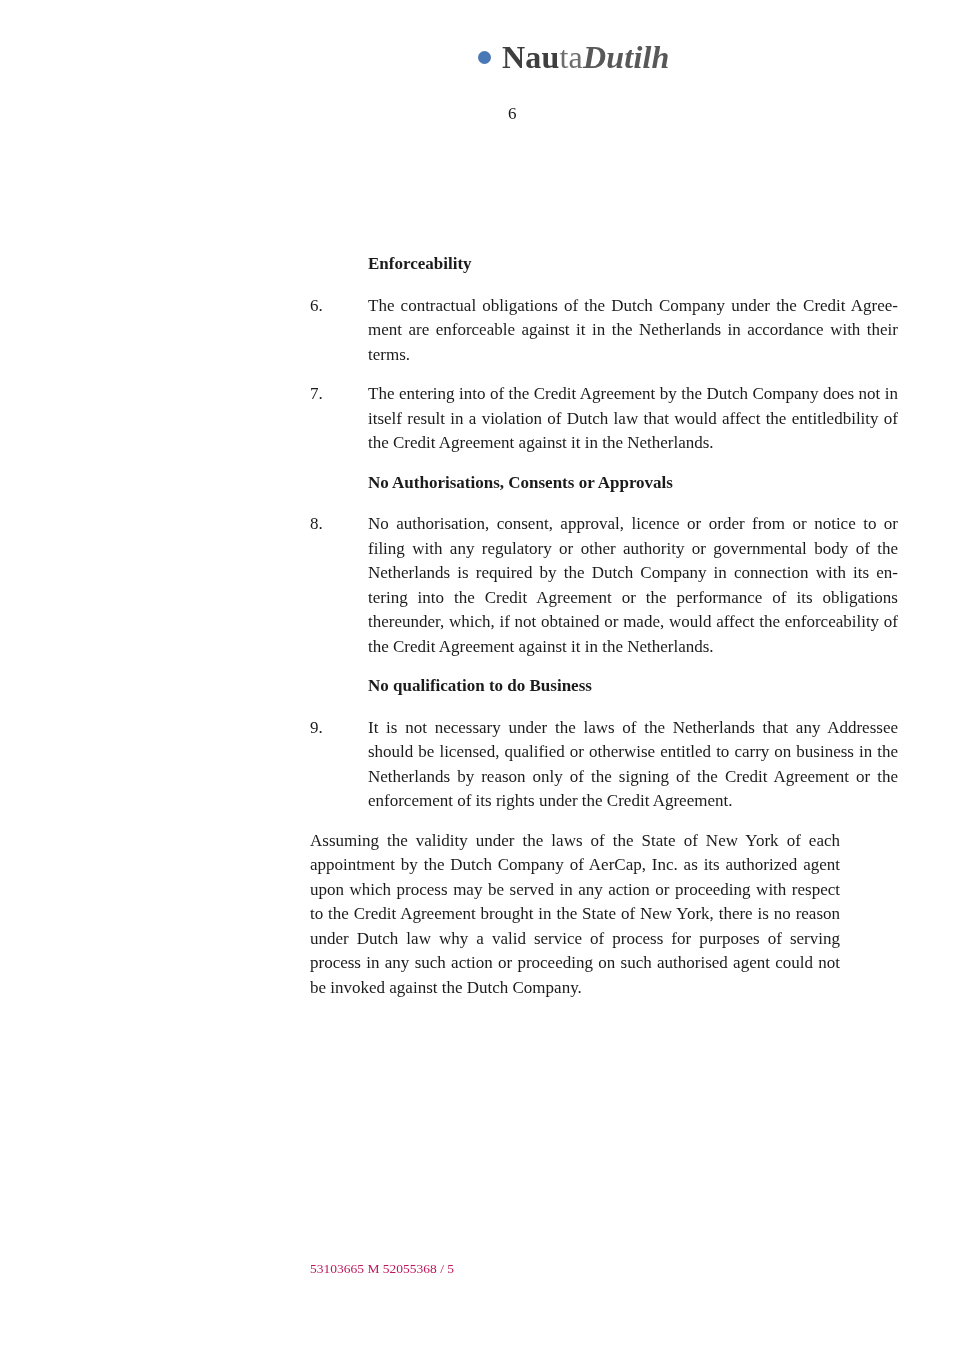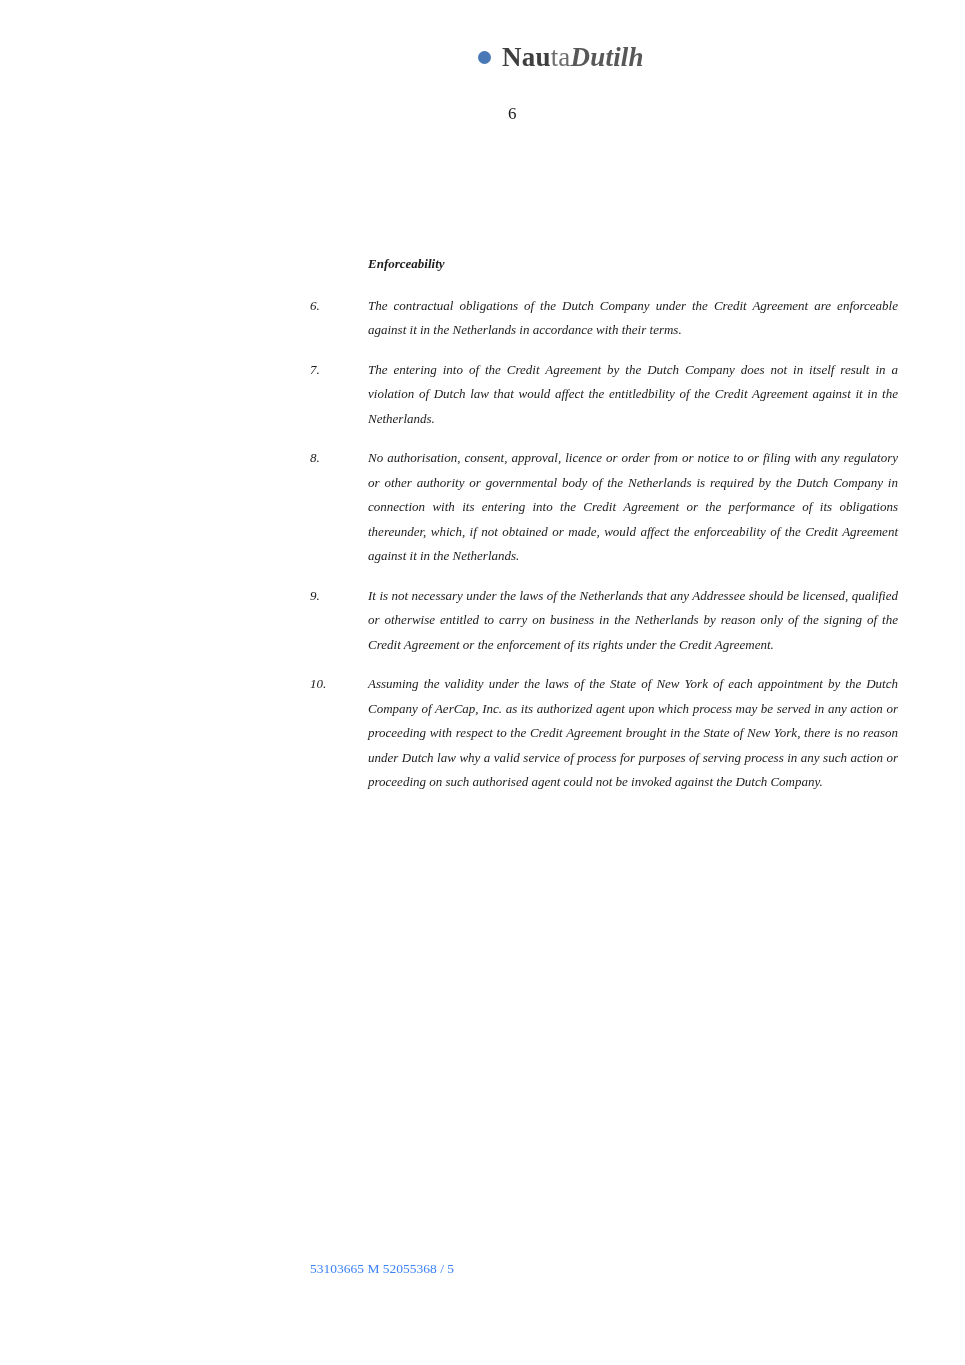--- a/index.html
+++ b/index.html
@@ -17,21 +17,21 @@
     color: #1b1b1b;
     overflow: hidden;
   }
   
   .logo {
     position: absolute;
     top: 44px;
     left: 478px;
     display: flex;
     align-items: center;
-    font-size: 27px;
+    font-size: 32px;
     line-height: 27px;
     letter-spacing: 0.2px;
     user-select: none;
   }
   .logo-dot {
     width: 13px;
     height: 13px;
     border-radius: 50%;
     background: #4878b6; 
     margin-right: 11px;
@@ -47,23 +47,22 @@
     left: 508px;
     font-size: 17px;
   }
 
   
   .content {
     position: absolute;
     left: 310px;
     top: 252px;
     width: 588px;
-    font-size: 13px;
+    font-size: 17px;
     line-height: 24.5px;
-    font-style: italic;
   }
   .section-heading {
     font-weight: bold;
     margin: 0 0 17px 58px;
   }
   .numbered-item {
     display: flex;
     margin: 0 0 15px 0;
   }
   .item-number {
@@ -74,21 +73,21 @@
     width: 530px;
     text-align: justify;
     hyphens: manual;
   }
 
   .footer-ref {
     position: absolute;
     left: 310px;
     top: 1261px;
     font-size: 13.5px;
-    color: #3b82f6;
+    color: #be185d;
   }
 </style>
 </head>
 <body>
 
 <div class="page">
 
   <div class="logo">
     <span class="logo-dot"></span>
     <span><span class="logo-bold">Nau</span><span class="logo-reg">ta</span><span class="logo-italic">Dutilh</span></span>
@@ -102,32 +101,33 @@
     <div class="numbered-item">
       <span class="item-number">6.</span>
       <div class="item-text">The contractual obligations of the Dutch Company under the Credit Agree­ment are enforceable against it in the Netherlands in accordance with their terms.</div>
     </div>
 
     <div class="numbered-item">
       <span class="item-number">7.</span>
       <div class="item-text">The entering into of the Credit Agreement by the Dutch Company does not in itself result in a violation of Dutch law that would affect the entitled­bility of the Credit Agreement against it in the Netherlands.</div>
     </div>
 
+    <div class="section-heading">No Authorisations, Consents or Approvals</div>
     <div class="numbered-item">
       <span class="item-number">8.</span>
       <div class="item-text">No authorisation, consent, approval, licence or order from or notice to or filing with any regulatory or other authority or governmental body of the Netherlands is required by the Dutch Company in connection with its en­tering into the Credit Agreement or the performance of its obligations thereunder, which, if not obtained or made, would affect the enforceability of the Credit Agreement against it in the Netherlands.</div>
     </div>
 
+    <div class="section-heading">No qualification to do Business</div>
     <div class="numbered-item">
       <span class="item-number">9.</span>
       <div class="item-text">It is not necessary under the laws of the Netherlands that any Addressee should be licensed, qualified or otherwise entitled to carry on business in the Netherlands by reason only of the signing of the Credit Agreement or the enforcement of its rights under the Credit Agreement.</div>
     </div>
 
     <div class="numbered-item">
-      <span class="item-number">10.</span>
       <div class="item-text">Assuming the validity under the laws of the State of New York of each appointment by the Dutch Company of AerCap, Inc. as its authorized agent upon which process may be served in any action or proceeding with respect to the Credit Agreement brought in the State of New York, there is no rea­son under Dutch law why a valid service of process for purposes of serving process in any such action or proceeding on such authorised agent could not be invoked against the Dutch Company.</div>
     </div>
 
 
   </div>
 
   <div class="footer-ref">53103665 M 52055368 / 5</div>
 
 </div>
 

